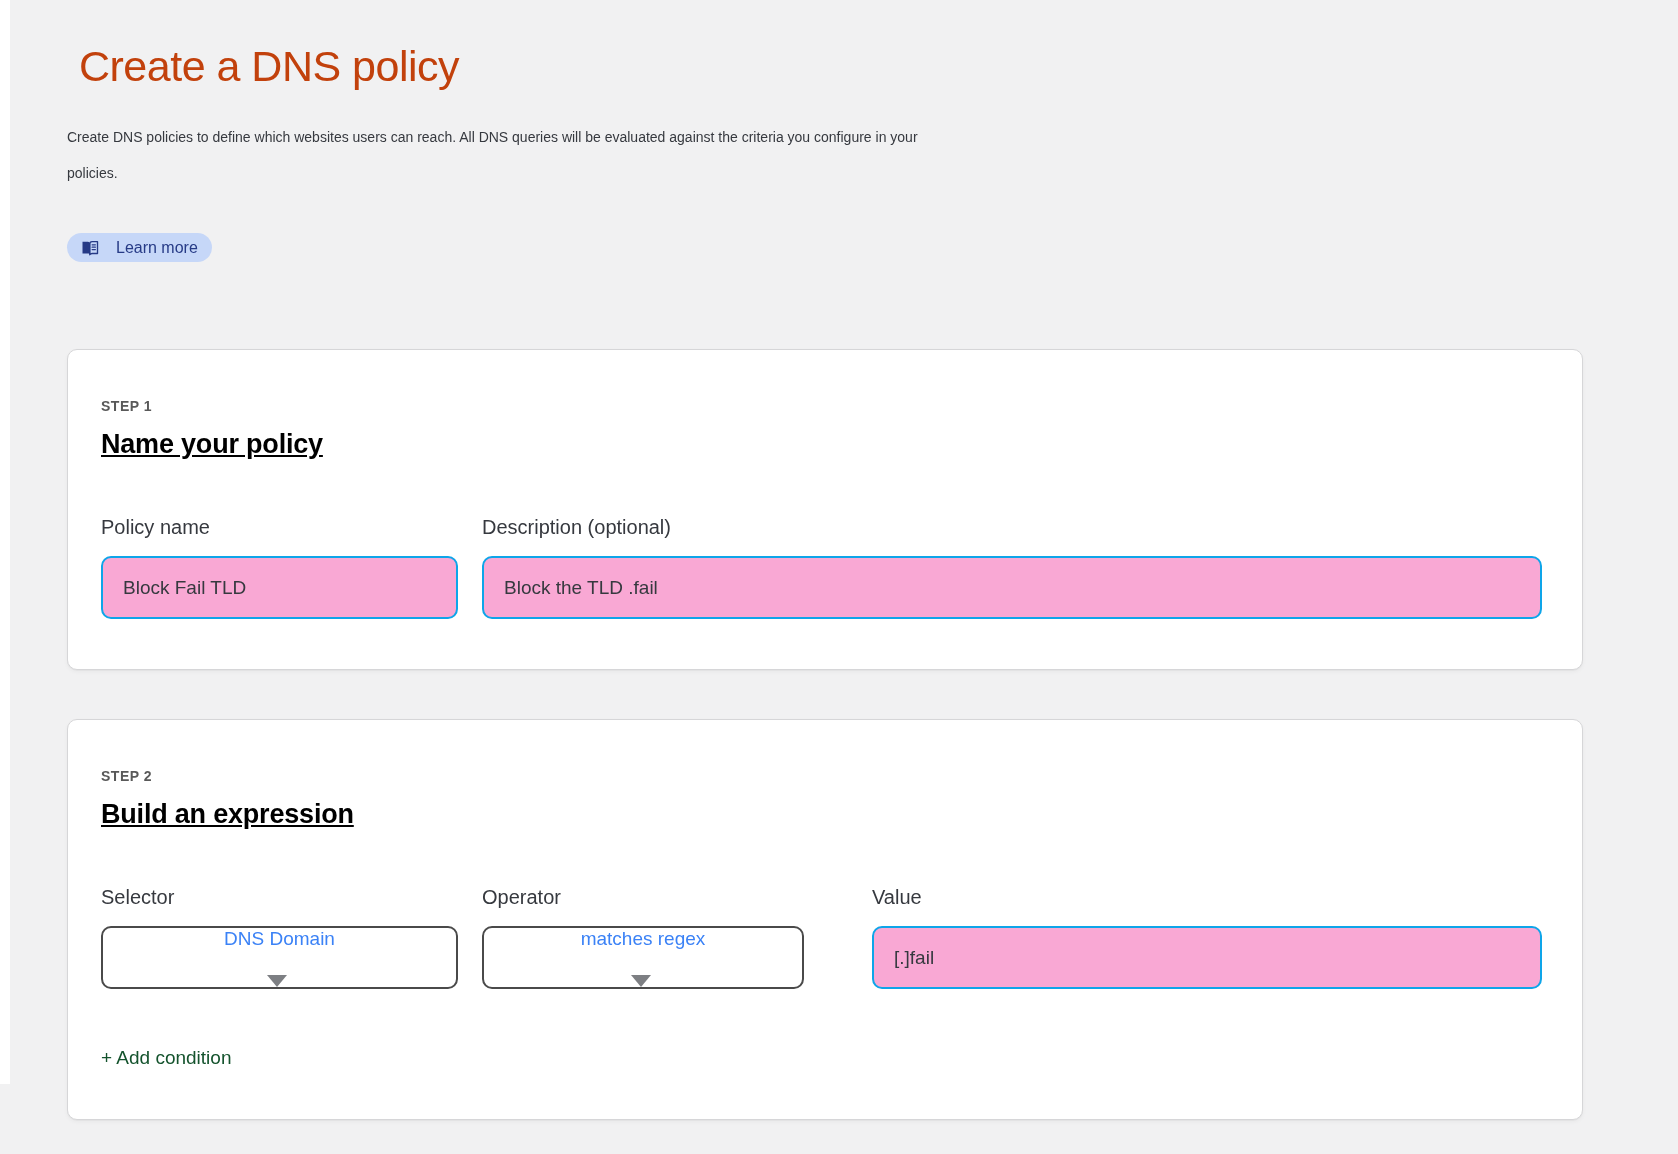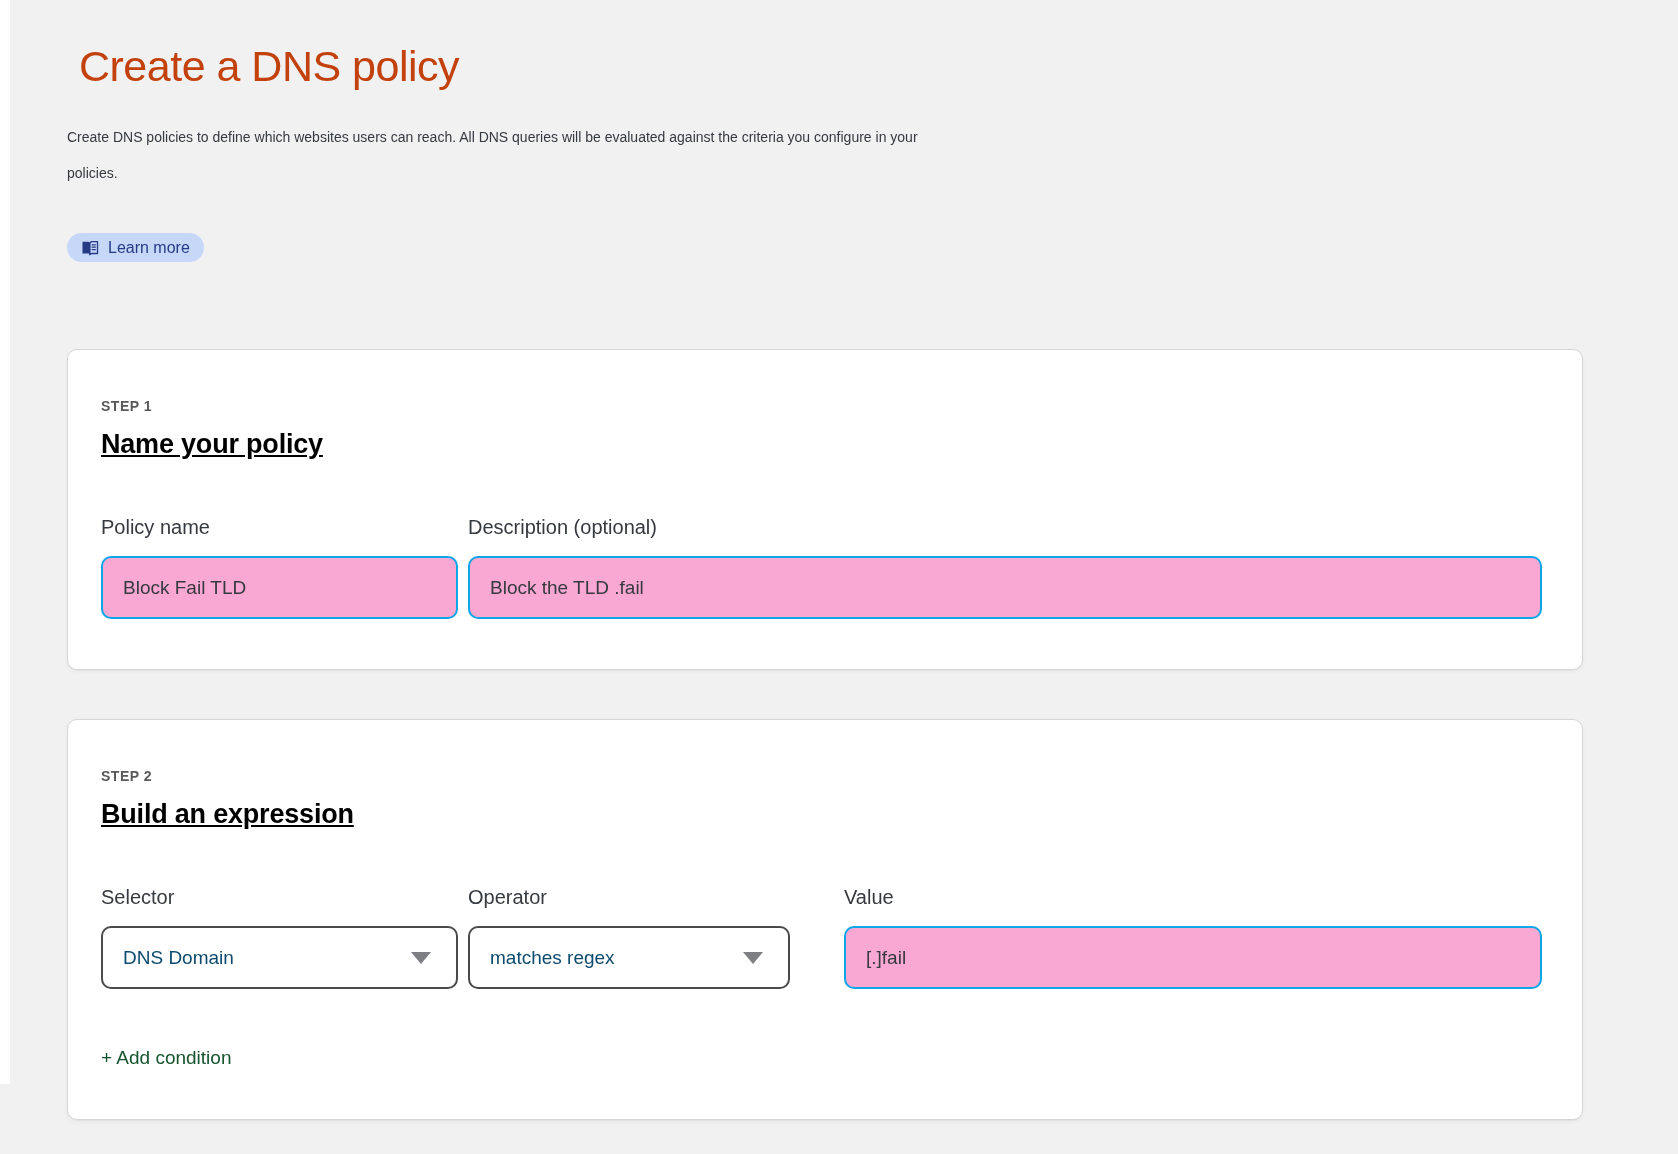--- a/index.html
+++ b/index.html
@@ -27,21 +27,21 @@
     font-weight:normal; color:#c2410c;
     letter-spacing:-0.5px;
   }
   .page-desc {
     margin-top:28px;
     font-size:14px; line-height:36px;
     color:#36393f;
     max-width:900px;
   }
   .learn-more-chip {
-    display:inline-flex; align-items:center; gap:9px;
+    display:inline-flex; align-items:center; gap:17px;
     margin-top:28px;
     height:29px; padding:0 14px;
     background:#c6d7f8; color:#263a86;
     border-radius:15px;
     font-size:16px;
     cursor:pointer;
     border:none;
     font-family:inherit;
   }
   .learn-more-chip svg { display:block; }
@@ -59,21 +59,21 @@
     color:#595959; letter-spacing:0.5px;
   }
   .step-heading {
     margin:15px 0 0 0;
     font-size:27px; font-weight:bold;
     color:#000000;
     letter-spacing:-0.2px;
     text-decoration:underline;
   }
   .fields-row {
-    display:flex; gap:10px;
+    display:flex; gap:24px;
     margin-top:56px;
   }
   .field-label {
     display:block;
     font-size:20px; color:#36393f;
     margin-bottom:17px;
   }
   .text-input {
     width:100%; height:63px;
     border:2px solid #0ea5e9;
@@ -83,23 +83,24 @@
     font-size:19px; color:#36393f;
     padding:0 20px;
     outline:none;
   }
   .select-box {
     width:100%; height:63px;
     border:2px solid #4a4a4a;
     border-radius:10px;
     background:#fff;
     display:flex; align-items:center; justify-content:space-between;
-    font-size:19px; color:#0c4a6e;
+    font-size:19px; color:#3b82f6;
     padding:0 20px;
     cursor:pointer;
+    flex-direction:column;
   }
   .caret-down {
     width:0; height:0;
     border-left:10px solid transparent;
     border-right:10px solid transparent;
     border-top:12px solid #7d7f83;
     margin-right:5px;
   }
   .w-policy   { width:357px; flex:none; }
   .w-desc     { flex:1; }

